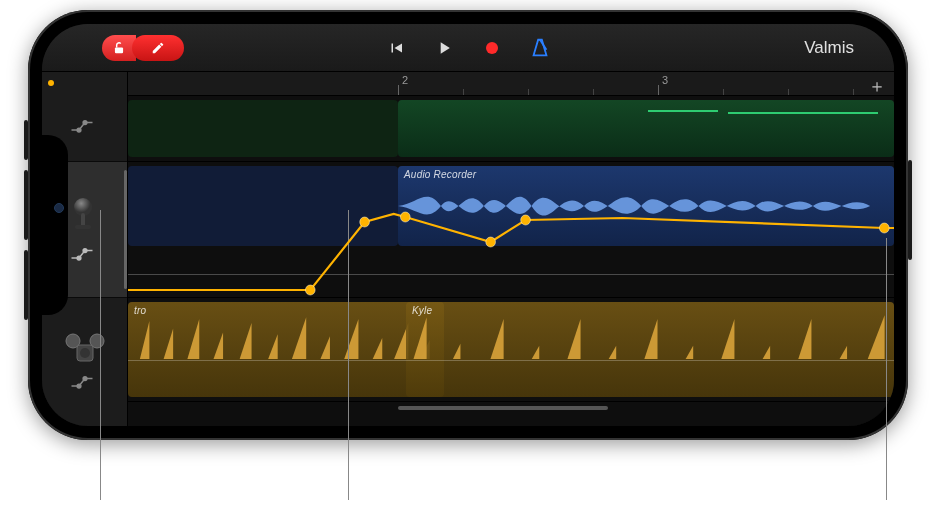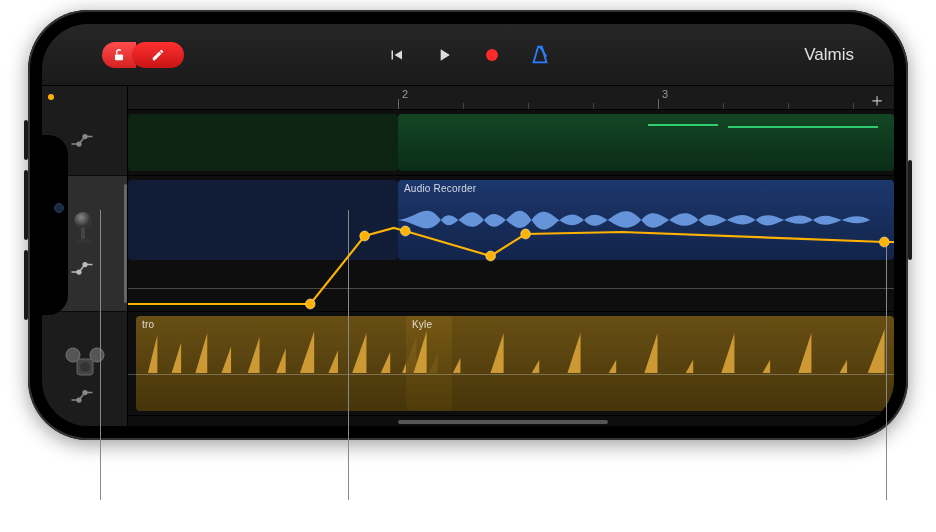--- a/index.html
+++ b/index.html
@@ -46,21 +46,21 @@
     border-radius: 0 20px 20px 0;
     z-index: 50;
   }
   .notch::before {
     content:""; position:absolute; left:12px; top:68px;
     width:8px; height:8px; border-radius:50%;
     background:#1a2a44; border:1px solid #223a5a;
   }
   .toolbar {
     position: relative;
-    height: 62px;
+    height: 48px;
     display: flex; align-items: center;
     background: linear-gradient(#262626,#1a1a1a);
     border-bottom: 1px solid #000;
     padding: 0 40px 0 60px;
   }
   .tb-left { display:flex; align-items:center; gap:0; }
   .lock-badge {
     display:flex; align-items:center; justify-content:center;
     width:34px; height:26px;
     background: linear-gradient(#ff4d4d,#d42020);
@@ -119,21 +119,21 @@
     background:#0e0e0e;
   }
   .ruler {
     height:24px; background:#1a1a1a; border-bottom:1px solid #000;
     position:relative; font-size:11px; color:#999;
   }
   .ruler .marker { position:absolute; top:2px; }
   .ruler .tick { position:absolute; bottom:0; width:1px; height:6px; background:#444; }
   .ruler .tick.major { height:10px; background:#666; }
   .plus-btn { position:absolute; right:8px; top:2px; color:#bbb; font-size:18px; font-weight:300;}
-  .tracks { position:relative; }
+  .tracks { position:relative;font-style:italic; }
   .track { position:relative; height:66px; border-bottom:1px solid #000;}
   .track.tall { height:136px; }
   .region {
     position:absolute; top:4px; bottom:4px; border-radius:4px;
     overflow:hidden;
   }
   .region-label {
     position:absolute; left:6px; top:3px;
     font-size:10px; color:rgba(255,255,255,.8);
     letter-spacing:.2px;
@@ -306,21 +306,21 @@
               <svg width="100%" height="100%" viewBox="0 0 520 80" preserveAspectRatio="none">
                 <path fill="#6fa0e8" opacity=".9" d="M0 40 C20 38 30 20 45 40 C60 60 70 15 90 40 C110 65 120 10 140 40 C160 70 170 18 195 40 C215 62 230 12 255 40 C275 66 290 16 315 40 C335 60 350 22 375 40 C395 58 410 24 435 40 C455 56 470 26 495 40 L520 40 L520 40 L0 40 Z"></path>
                 <path fill="#6fa0e8" opacity=".9" transform="scale(1,-1) translate(0,-80)" d="M0 40 C20 38 30 22 45 40 C60 58 70 18 90 40 C110 62 120 14 140 40 C160 66 170 20 195 40 C215 60 230 15 255 40 C275 63 290 19 315 40 C335 58 350 24 375 40 C395 56 410 26 435 40 C455 54 470 28 495 40 L520 40 L520 40 L0 40 Z"></path>
               </svg>
             </div>
 
             <div class="midline" style="top:112px"></div>
           </div>
 
           <div class="track" style="height:104px">
-            <div class="region reg-yellow" style="left:8px; width:316px">
+            <div class="region reg-yellow" style="left:0; width:316px">
               <span class="region-label">tro</span>
               <svg width="100%" height="100%" viewBox="0 0 266 100" preserveAspectRatio="none">
                 <g fill="#d9a33a" opacity=".9">
                   <path d="M10 60 L18 20 L18 60 Z"></path>
                     <path d="M30 60 L38 28 L38 60 Z"></path>
                   <path d="M50 60 L60 18 L60 60 Z"></path>
                     <path d="M72 60 L80 32 L80 60 Z"></path>
                   <path d="M94 60 L104 22 L104 60 Z"></path>
                     <path d="M118 60 L126 34 L126 60 Z"></path>
                   <path d="M138 60 L150 16 L150 60 Z"></path>

